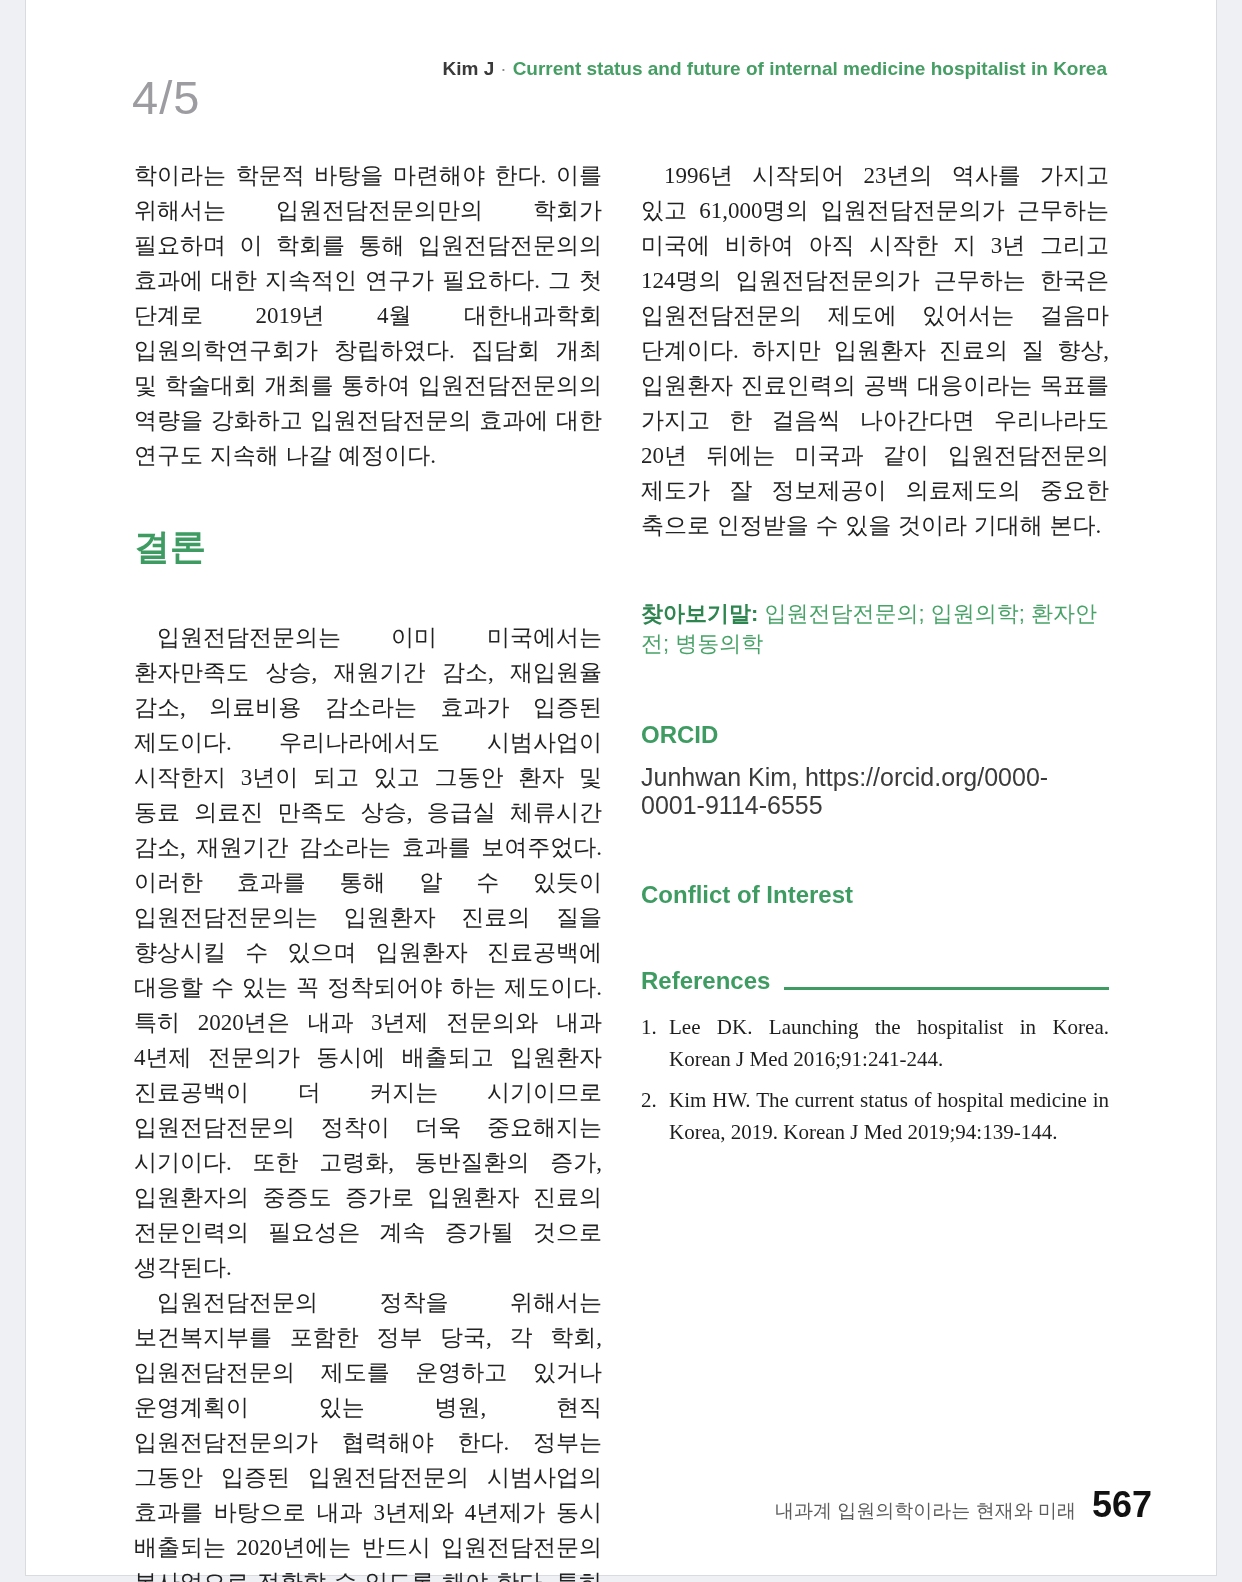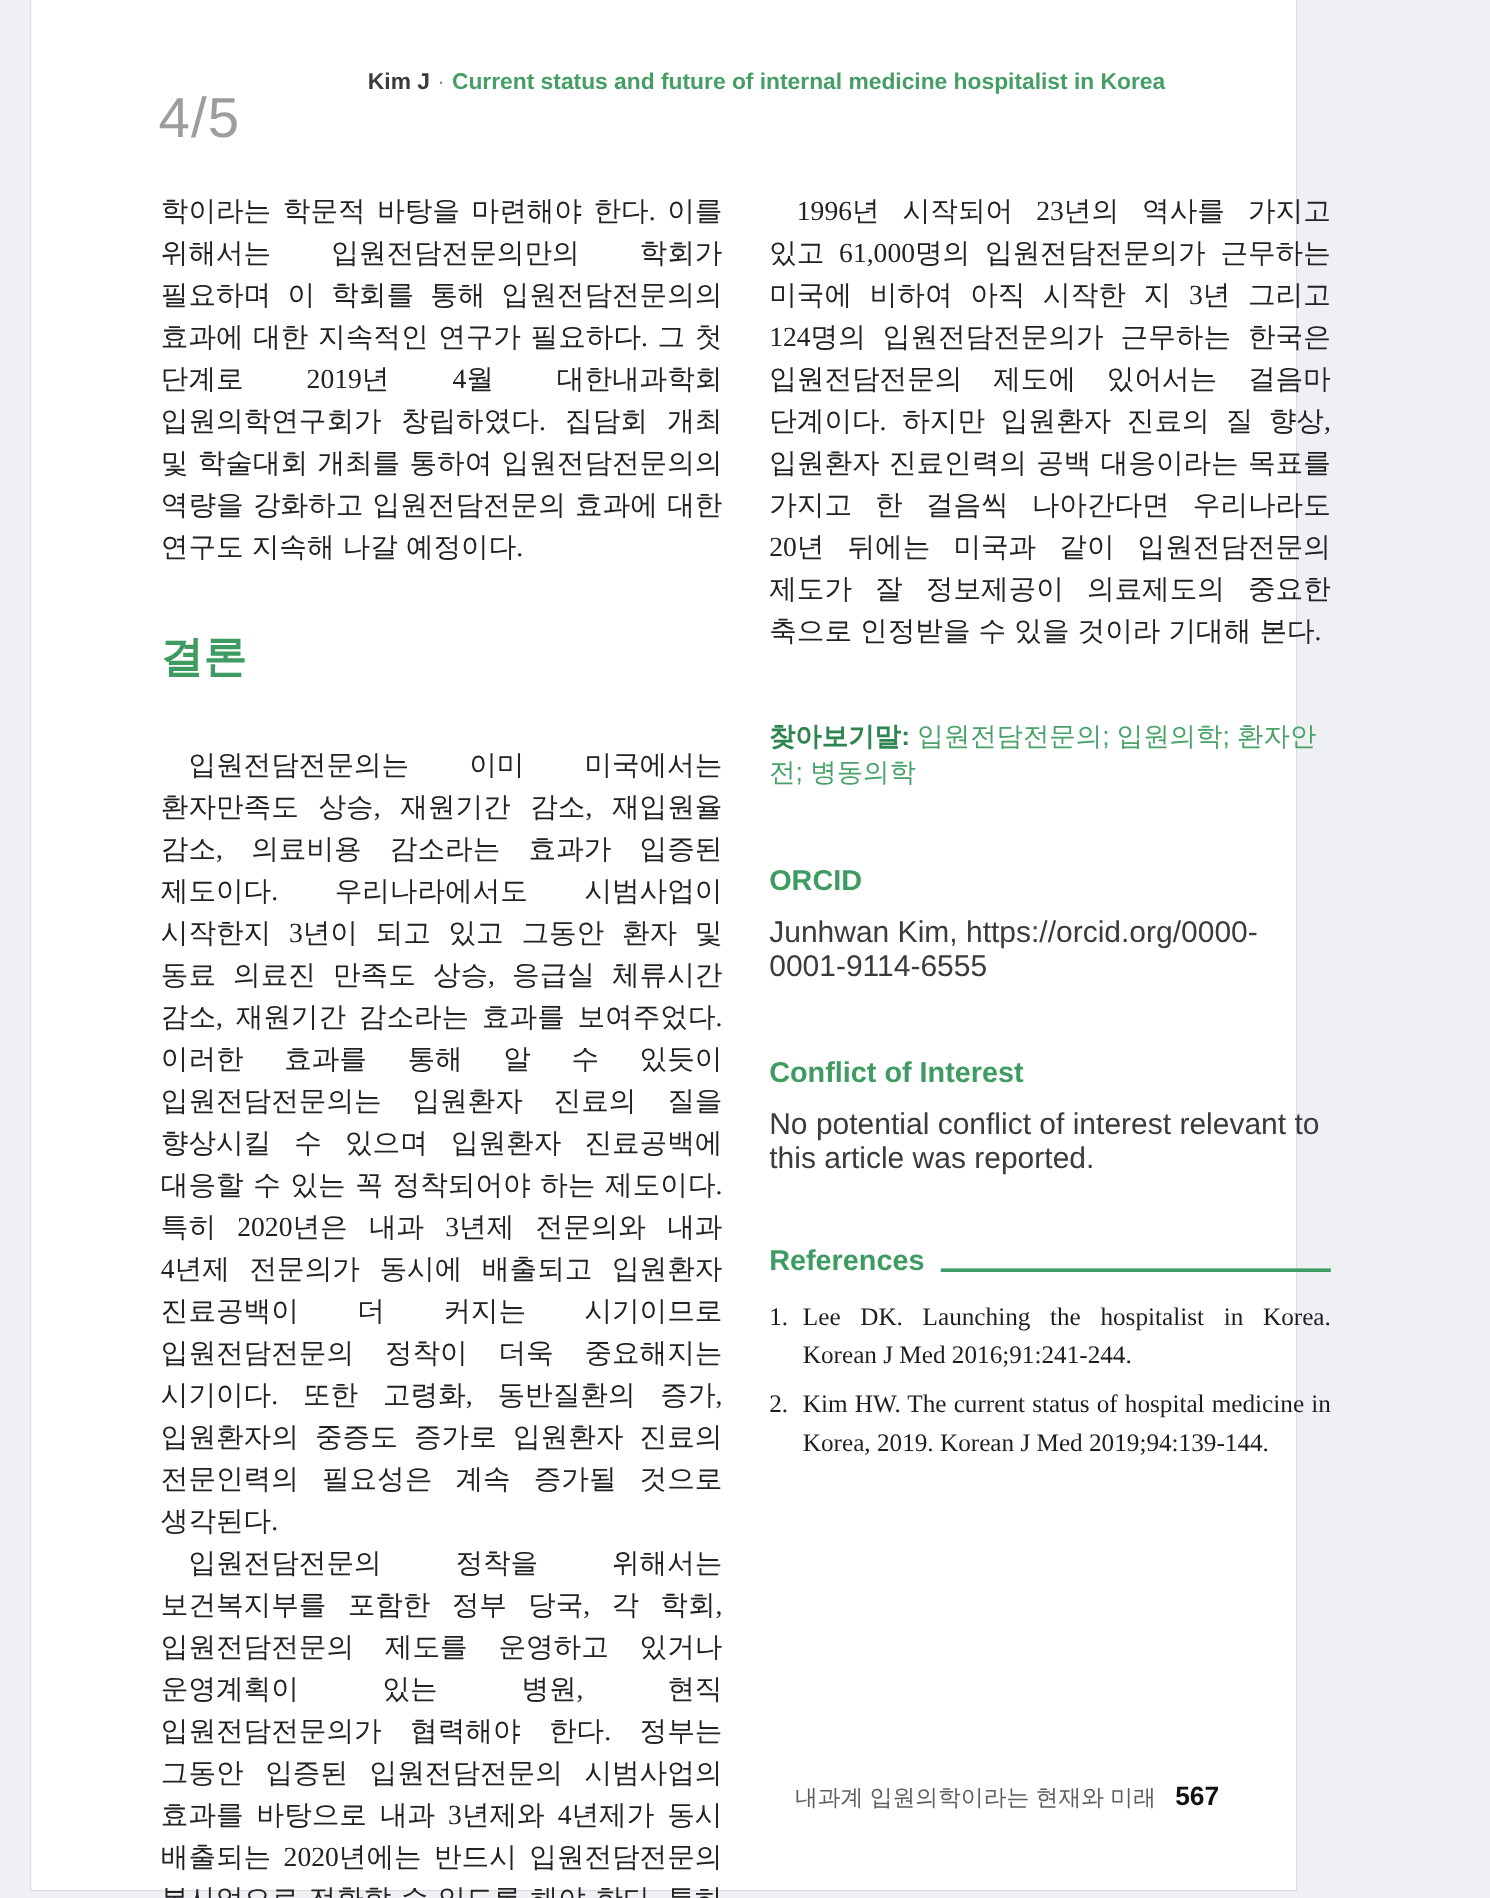--- a/index.html
+++ b/index.html
@@ -6,21 +6,21 @@
   html, body { width: 1242px; height: 1582px; }
   body {
     background: #eef0f4;
     font-family: "Liberation Sans", "DejaVu Sans", sans-serif;
     position: relative;
     overflow: hidden;
   }
   .page {
     position: absolute;
     left: 25px; top: 0;
-    width: 1056px; height: 1576px;
+    width: 1192px; height: 1576px;
     background: #ffffff;
     border-left: 1px solid #d9dbe0;
     border-right: 1px solid #d9dbe0;
     border-bottom: 1px solid #d9dbe0;
   }
   .running-head {
     position: absolute;
     top: 58px; right: 109px;
     font-size: 19px;
     white-space: nowrap;
@@ -110,21 +110,21 @@
   }
   .footer {
     position: absolute;
     right: 64px; top: 1484px;
     display: flex;
     align-items: baseline;
     gap: 16px;
     white-space: nowrap;
   }
   .footer .footer-title { font-size: 19px; color: #5c5c5c; }
-  .footer .footer-page  { font-size: 22px; font-weight: 700; color: #111111; }
+  .footer .footer-page  { font-size: 36px; font-weight: 700; color: #111111; }
 </style>
 </head>
 <body>
 
 <div class="page">
 
   <div class="running-head">
     <span class="author">Kim J</span><span class="sep">·</span><span class="title">Current status and future of internal medicine hospitalist in Korea</span>
   </div>
 
@@ -142,21 +142,20 @@
 
     <div class="keywords">
       <span class="kw-label">찾아보기말:</span>
       <span class="kw-value">입원전담전문의; 입원의학; 환자안전; 병동의학</span>
     </div>
 
     <h3 class="sub-heading">ORCID</h3>
     <div class="sub-body">Junhwan Kim, https://orcid.org/0000-0001-9114-6555</div>
 
     <h3 class="sub-heading">Conflict of Interest</h3>
-    <div class="sub-body">No potential conflict of interest relevant to this article was reported.</div>
 
     <div class="references-heading-row">
       <h3 class="sub-heading" style="margin-top:0;">References</h3>
       <div class="rule"></div>
     </div>
     <ol class="ref-list">
       <li><span class="ref-num">1.</span><span>Lee DK. Launching the hospitalist in Korea. Korean J Med 2016;91:241-244.</span></li>
       <li><span class="ref-num">2.</span><span>Kim HW. The current status of hospital medicine in Korea, 2019. Korean J Med 2019;94:139-144.</span></li>
 
     </ol>

